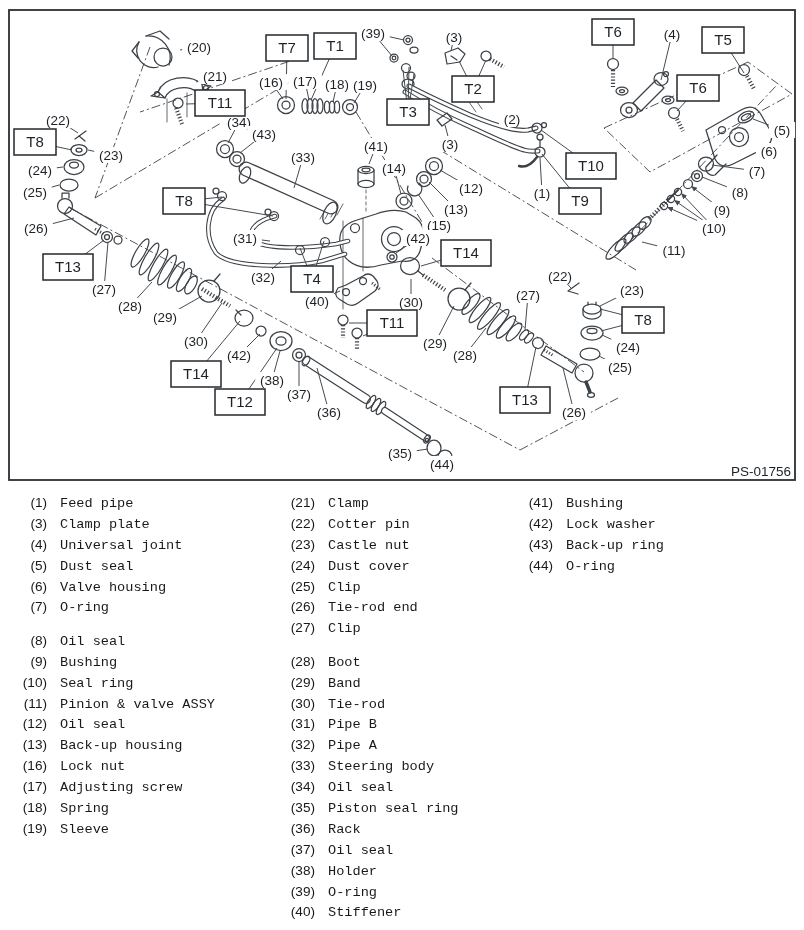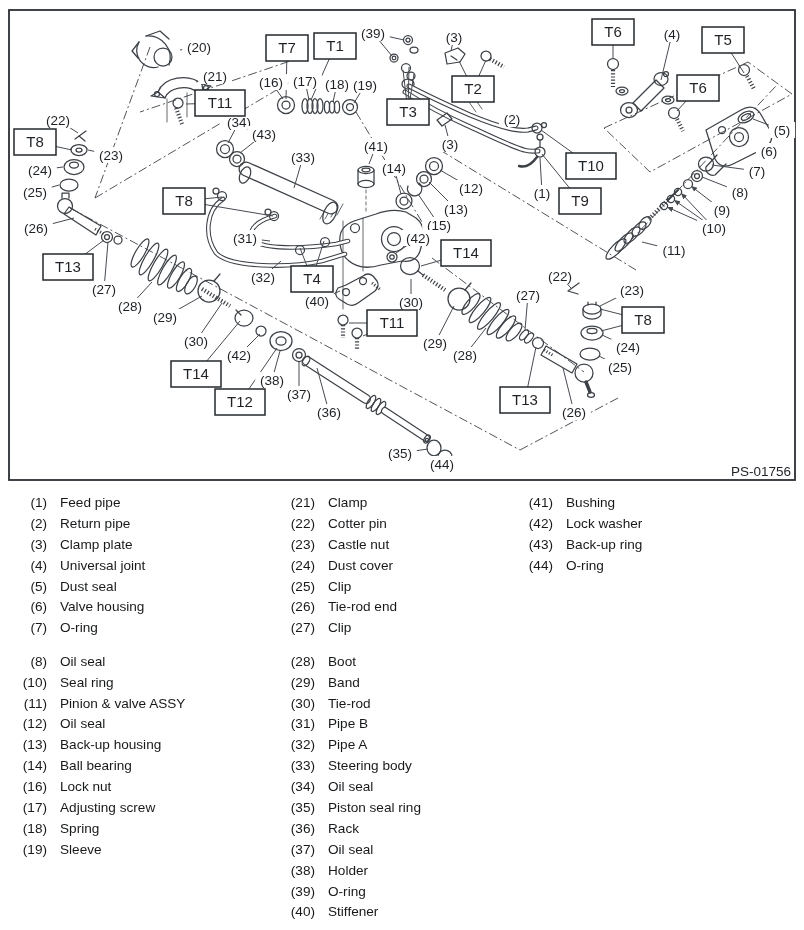--- a/index.html
+++ b/index.html
@@ -16,21 +16,21 @@
   #dsvg text.callout{font-size:13.5px;fill:#1e2226;text-anchor:middle;font-family:"Liberation Sans",sans-serif;}
   #dsvg rect.tbox{fill:#fff;stroke:#25292d;stroke-width:1.5;}
   #dsvg text.tboxlbl{font-size:15px;fill:#1e2226;text-anchor:middle;font-family:"Liberation Sans",sans-serif;}
   #dsvg text.figcode{font-size:13.5px;fill:#1e2226;text-anchor:end;font-family:"Liberation Sans",sans-serif;}
   #dsvg .frame{fill:none;stroke:#2b2f33;stroke-width:1.8;}
   .plist{position:absolute;top:493px;left:0;width:804px;font-size:13.6px;}
   .plist-col{position:absolute;top:0;white-space:nowrap;}
   .pgroup{margin-bottom:12.5px;}
   .prow{height:20.9px;line-height:20.9px;}
   .pnum{display:inline-block;width:37px;text-align:right;}
-  .pname{padding-left:13px;}
+  .pname{padding-left:13px;font-family:Liberation Mono, monospace;}
 </style>
 </head>
 <body>
 
 <svg id="dsvg" width="804" height="492" viewBox="0 0 804 492">
   <defs>
     <marker id="arr" viewBox="0 0 8 8" refX="7" refY="3" markerWidth="7" markerHeight="7" orient="auto">
       <path d="M0,0 L7,3 L0,6 Z" fill="#464b52"></path>
     </marker>
   </defs>
@@ -530,34 +530,33 @@
       <text x="643" y="325" class="tboxlbl">T8</text>
     </g>
 
   <text class="figcode" x="791" y="476">PS-01756</text>
 </svg>
 
 <div class="plist">
   <div class="plist-col" style="left:10px">
       <div class="pgroup">
         <div class="prow"><span class="pnum">(1)</span><span class="pname">Feed pipe</span></div>
-        <div class="prow"><span class="pnum">(2)</span><span class="pname">Return pipe</span></div>
         <div class="prow"><span class="pnum">(3)</span><span class="pname">Clamp plate</span></div>
         <div class="prow"><span class="pnum">(4)</span><span class="pname">Universal joint</span></div>
         <div class="prow"><span class="pnum">(5)</span><span class="pname">Dust seal</span></div>
         <div class="prow"><span class="pnum">(6)</span><span class="pname">Valve housing</span></div>
         <div class="prow"><span class="pnum">(7)</span><span class="pname">O-ring</span></div>
       </div>
       <div class="pgroup">
         <div class="prow"><span class="pnum">(8)</span><span class="pname">Oil seal</span></div>
+        <div class="prow"><span class="pnum">(9)</span><span class="pname">Bushing</span></div>
         <div class="prow"><span class="pnum">(10)</span><span class="pname">Seal ring</span></div>
         <div class="prow"><span class="pnum">(11)</span><span class="pname">Pinion &amp; valve ASSY</span></div>
         <div class="prow"><span class="pnum">(12)</span><span class="pname">Oil seal</span></div>
         <div class="prow"><span class="pnum">(13)</span><span class="pname">Back-up housing</span></div>
-        <div class="prow"><span class="pnum">(14)</span><span class="pname">Ball bearing</span></div>
         <div class="prow"><span class="pnum">(16)</span><span class="pname">Lock nut</span></div>
         <div class="prow"><span class="pnum">(17)</span><span class="pname">Adjusting screw</span></div>
         <div class="prow"><span class="pnum">(18)</span><span class="pname">Spring</span></div>
         <div class="prow"><span class="pnum">(19)</span><span class="pname">Sleeve</span></div>
       </div>
     </div>
   <div class="plist-col" style="left:278px">
       <div class="pgroup">
         <div class="prow"><span class="pnum">(21)</span><span class="pname">Clamp</span></div>
         <div class="prow"><span class="pnum">(22)</span><span class="pname">Cotter pin</span></div>

